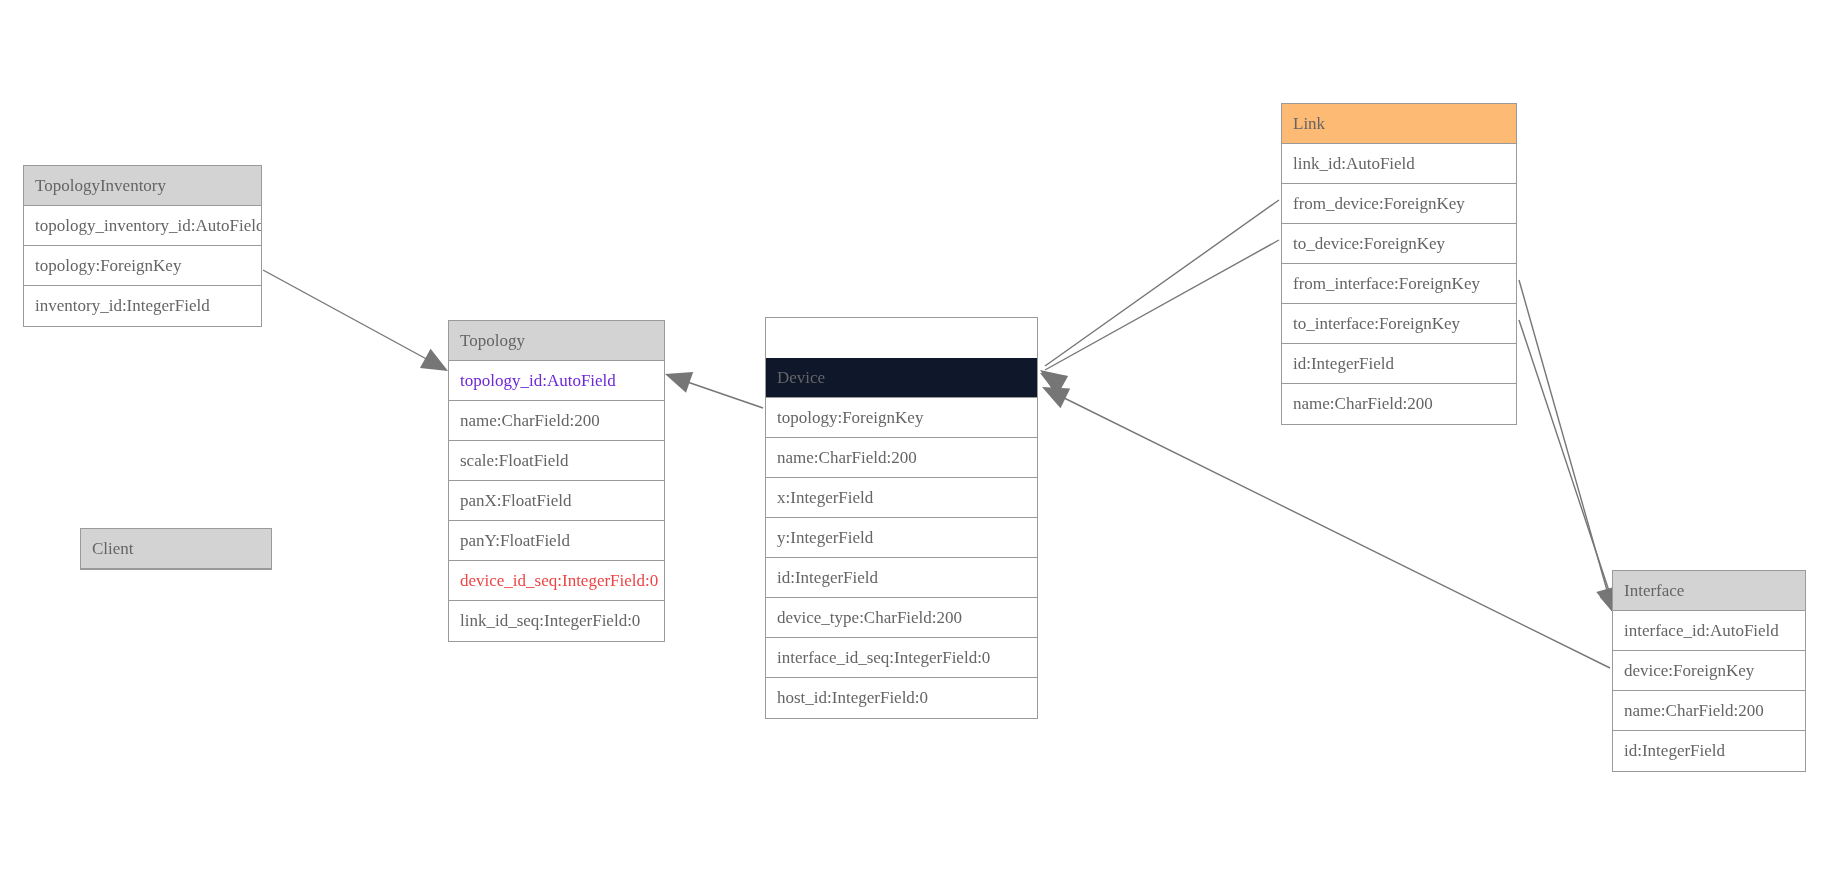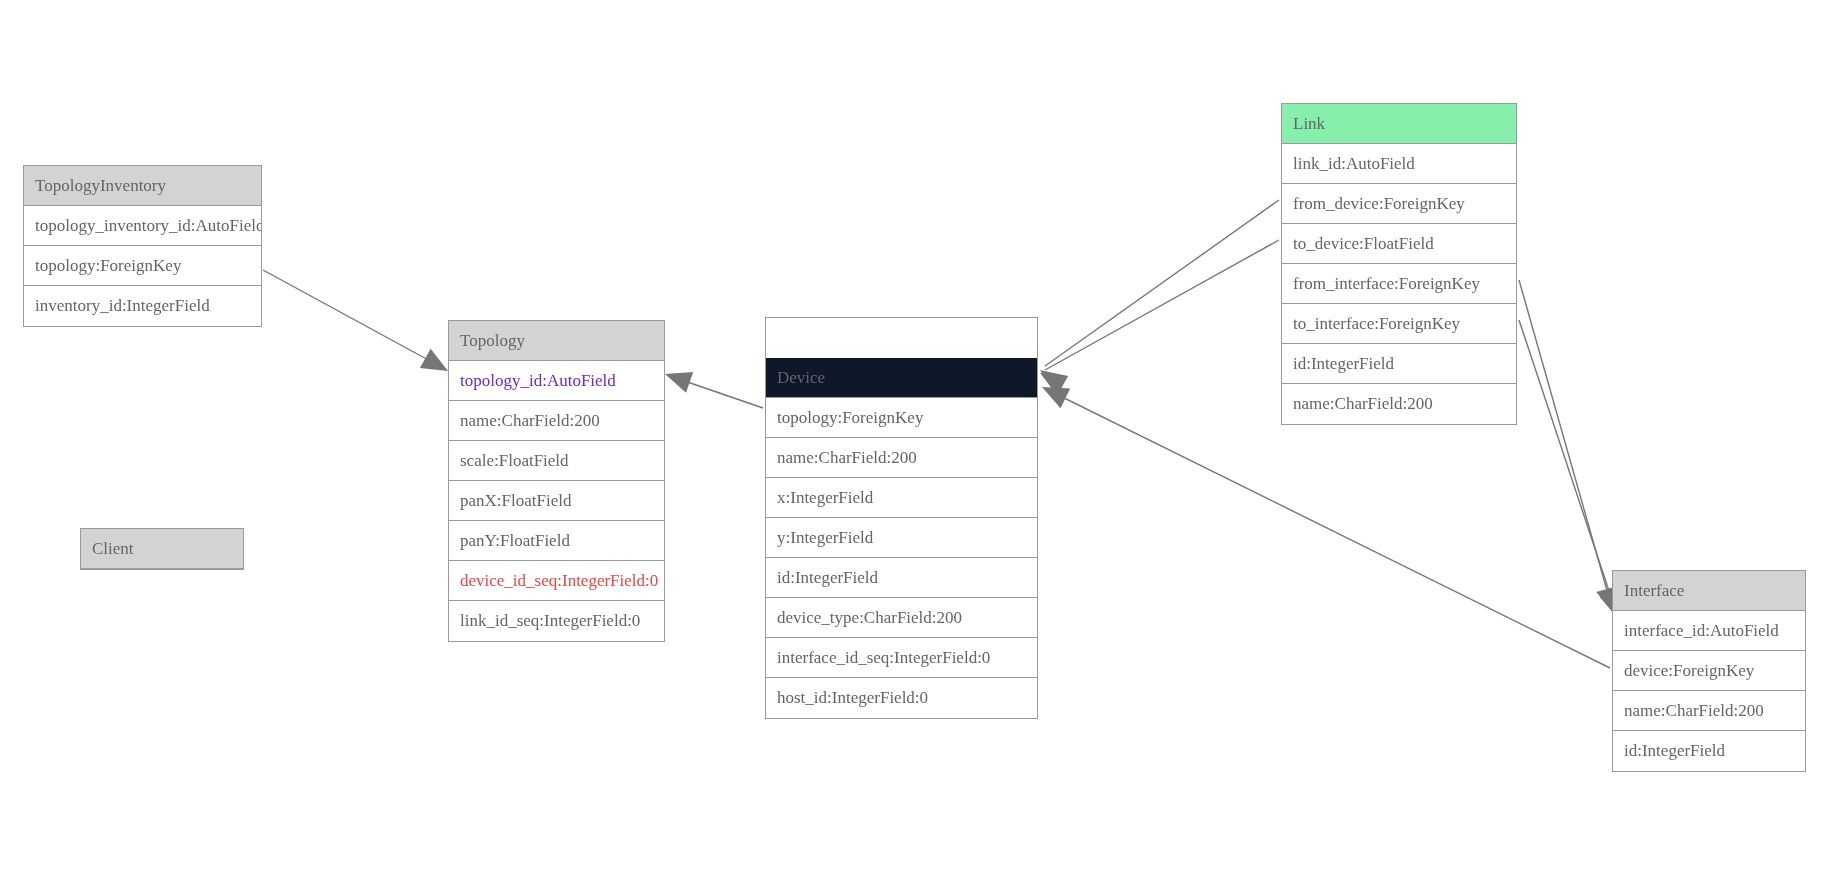--- a/index.html
+++ b/index.html
@@ -107,39 +107,39 @@
       <div class="entity" style="left: 448px; top: 320px; width: 217px; border-color: rgb(154, 154, 154);">
         <div class="entity-header" style="background: rgb(211, 211, 211); border-bottom-color: rgb(154, 154, 154); color: rgb(101, 101, 101);">Topology</div>
         <div class="entity-field" style="border-bottom-color: rgb(154, 154, 154); color: #6d28d9;">topology_id:AutoField</div>
         <div class="entity-field" style="border-bottom-color: rgb(154, 154, 154); color: rgb(101, 101, 101);">name:CharField:200</div>
         <div class="entity-field" style="border-bottom-color: rgb(154, 154, 154); color: rgb(101, 101, 101);">scale:FloatField</div>
         <div class="entity-field" style="border-bottom-color: rgb(154, 154, 154); color: rgb(101, 101, 101);">panX:FloatField</div>
         <div class="entity-field" style="border-bottom-color: rgb(154, 154, 154); color: rgb(101, 101, 101);">panY:FloatField</div>
         <div class="entity-field" style="border-bottom-color: rgb(154, 154, 154); color: #ef4444;">device_id_seq:IntegerField:0</div>
         <div class="entity-field" style="border-bottom-color: rgb(154, 154, 154); color: rgb(101, 101, 101);">link_id_seq:IntegerField:0</div>
       </div>
-      <div class="entity" style="left: 80px; top: 528px; width: 164px; border-color: rgb(154, 154, 154);">
+      <div class="entity" style="left: 80px; top: 528px; width: 192px; border-color: rgb(154, 154, 154);">
         <div class="entity-header" style="background: rgb(211, 211, 211); border-bottom-color: rgb(154, 154, 154); color: rgb(101, 101, 101);">Client</div>
       </div>
       <div class="entity" style="left: 765px; top: 317px; width: 273px; border-color: rgb(154, 154, 154);">
         <div class="entity-header" style="background: #0f172a; border-bottom-color: rgb(154, 154, 154); color: rgb(101, 101, 101); margin-top: 40px;">Device</div>
         <div class="entity-field" style="border-bottom-color: rgb(154, 154, 154); color: rgb(101, 101, 101);">topology:ForeignKey</div>
         <div class="entity-field" style="border-bottom-color: rgb(154, 154, 154); color: rgb(101, 101, 101);">name:CharField:200</div>
         <div class="entity-field" style="border-bottom-color: rgb(154, 154, 154); color: rgb(101, 101, 101);">x:IntegerField</div>
         <div class="entity-field" style="border-bottom-color: rgb(154, 154, 154); color: rgb(101, 101, 101);">y:IntegerField</div>
         <div class="entity-field" style="border-bottom-color: rgb(154, 154, 154); color: rgb(101, 101, 101);">id:IntegerField</div>
         <div class="entity-field" style="border-bottom-color: rgb(154, 154, 154); color: rgb(101, 101, 101);">device_type:CharField:200</div>
         <div class="entity-field" style="border-bottom-color: rgb(154, 154, 154); color: rgb(101, 101, 101);">interface_id_seq:IntegerField:0</div>
         <div class="entity-field" style="border-bottom-color: rgb(154, 154, 154); color: rgb(101, 101, 101);">host_id:IntegerField:0</div>
       </div>
       <div class="entity" style="left: 1281px; top: 103px; width: 236px; border-color: rgb(154, 154, 154);">
-        <div class="entity-header" style="background: #86efac; border-bottom-color: rgb(154, 154, 154); color: rgb(101, 101, 101);">Link</div>
+        <div class="entity-header" style="background: #fdba74; border-bottom-color: rgb(154, 154, 154); color: rgb(101, 101, 101);">Link</div>
         <div class="entity-field" style="border-bottom-color: rgb(154, 154, 154); color: rgb(101, 101, 101);">link_id:AutoField</div>
         <div class="entity-field" style="border-bottom-color: rgb(154, 154, 154); color: rgb(101, 101, 101);">from_device:ForeignKey</div>
-        <div class="entity-field" style="border-bottom-color: rgb(154, 154, 154); color: rgb(101, 101, 101);">to_device:FloatField</div>
+        <div class="entity-field" style="border-bottom-color: rgb(154, 154, 154); color: rgb(101, 101, 101);">to_device:ForeignKey</div>
         <div class="entity-field" style="border-bottom-color: rgb(154, 154, 154); color: rgb(101, 101, 101);">from_interface:ForeignKey</div>
         <div class="entity-field" style="border-bottom-color: rgb(154, 154, 154); color: rgb(101, 101, 101);">to_interface:ForeignKey</div>
         <div class="entity-field" style="border-bottom-color: rgb(154, 154, 154); color: rgb(101, 101, 101);">id:IntegerField</div>
         <div class="entity-field" style="border-bottom-color: rgb(154, 154, 154); color: rgb(101, 101, 101);">name:CharField:200</div>
       </div>
       <div class="entity" style="left: 1612px; top: 570px; width: 194px; border-color: rgb(154, 154, 154);">
         <div class="entity-header" style="background: rgb(211, 211, 211); border-bottom-color: rgb(154, 154, 154); color: rgb(101, 101, 101);">Interface</div>
         <div class="entity-field" style="border-bottom-color: rgb(154, 154, 154); color: rgb(101, 101, 101);">interface_id:AutoField</div>
         <div class="entity-field" style="border-bottom-color: rgb(154, 154, 154); color: rgb(101, 101, 101);">device:ForeignKey</div>
         <div class="entity-field" style="border-bottom-color: rgb(154, 154, 154); color: rgb(101, 101, 101);">name:CharField:200</div>

